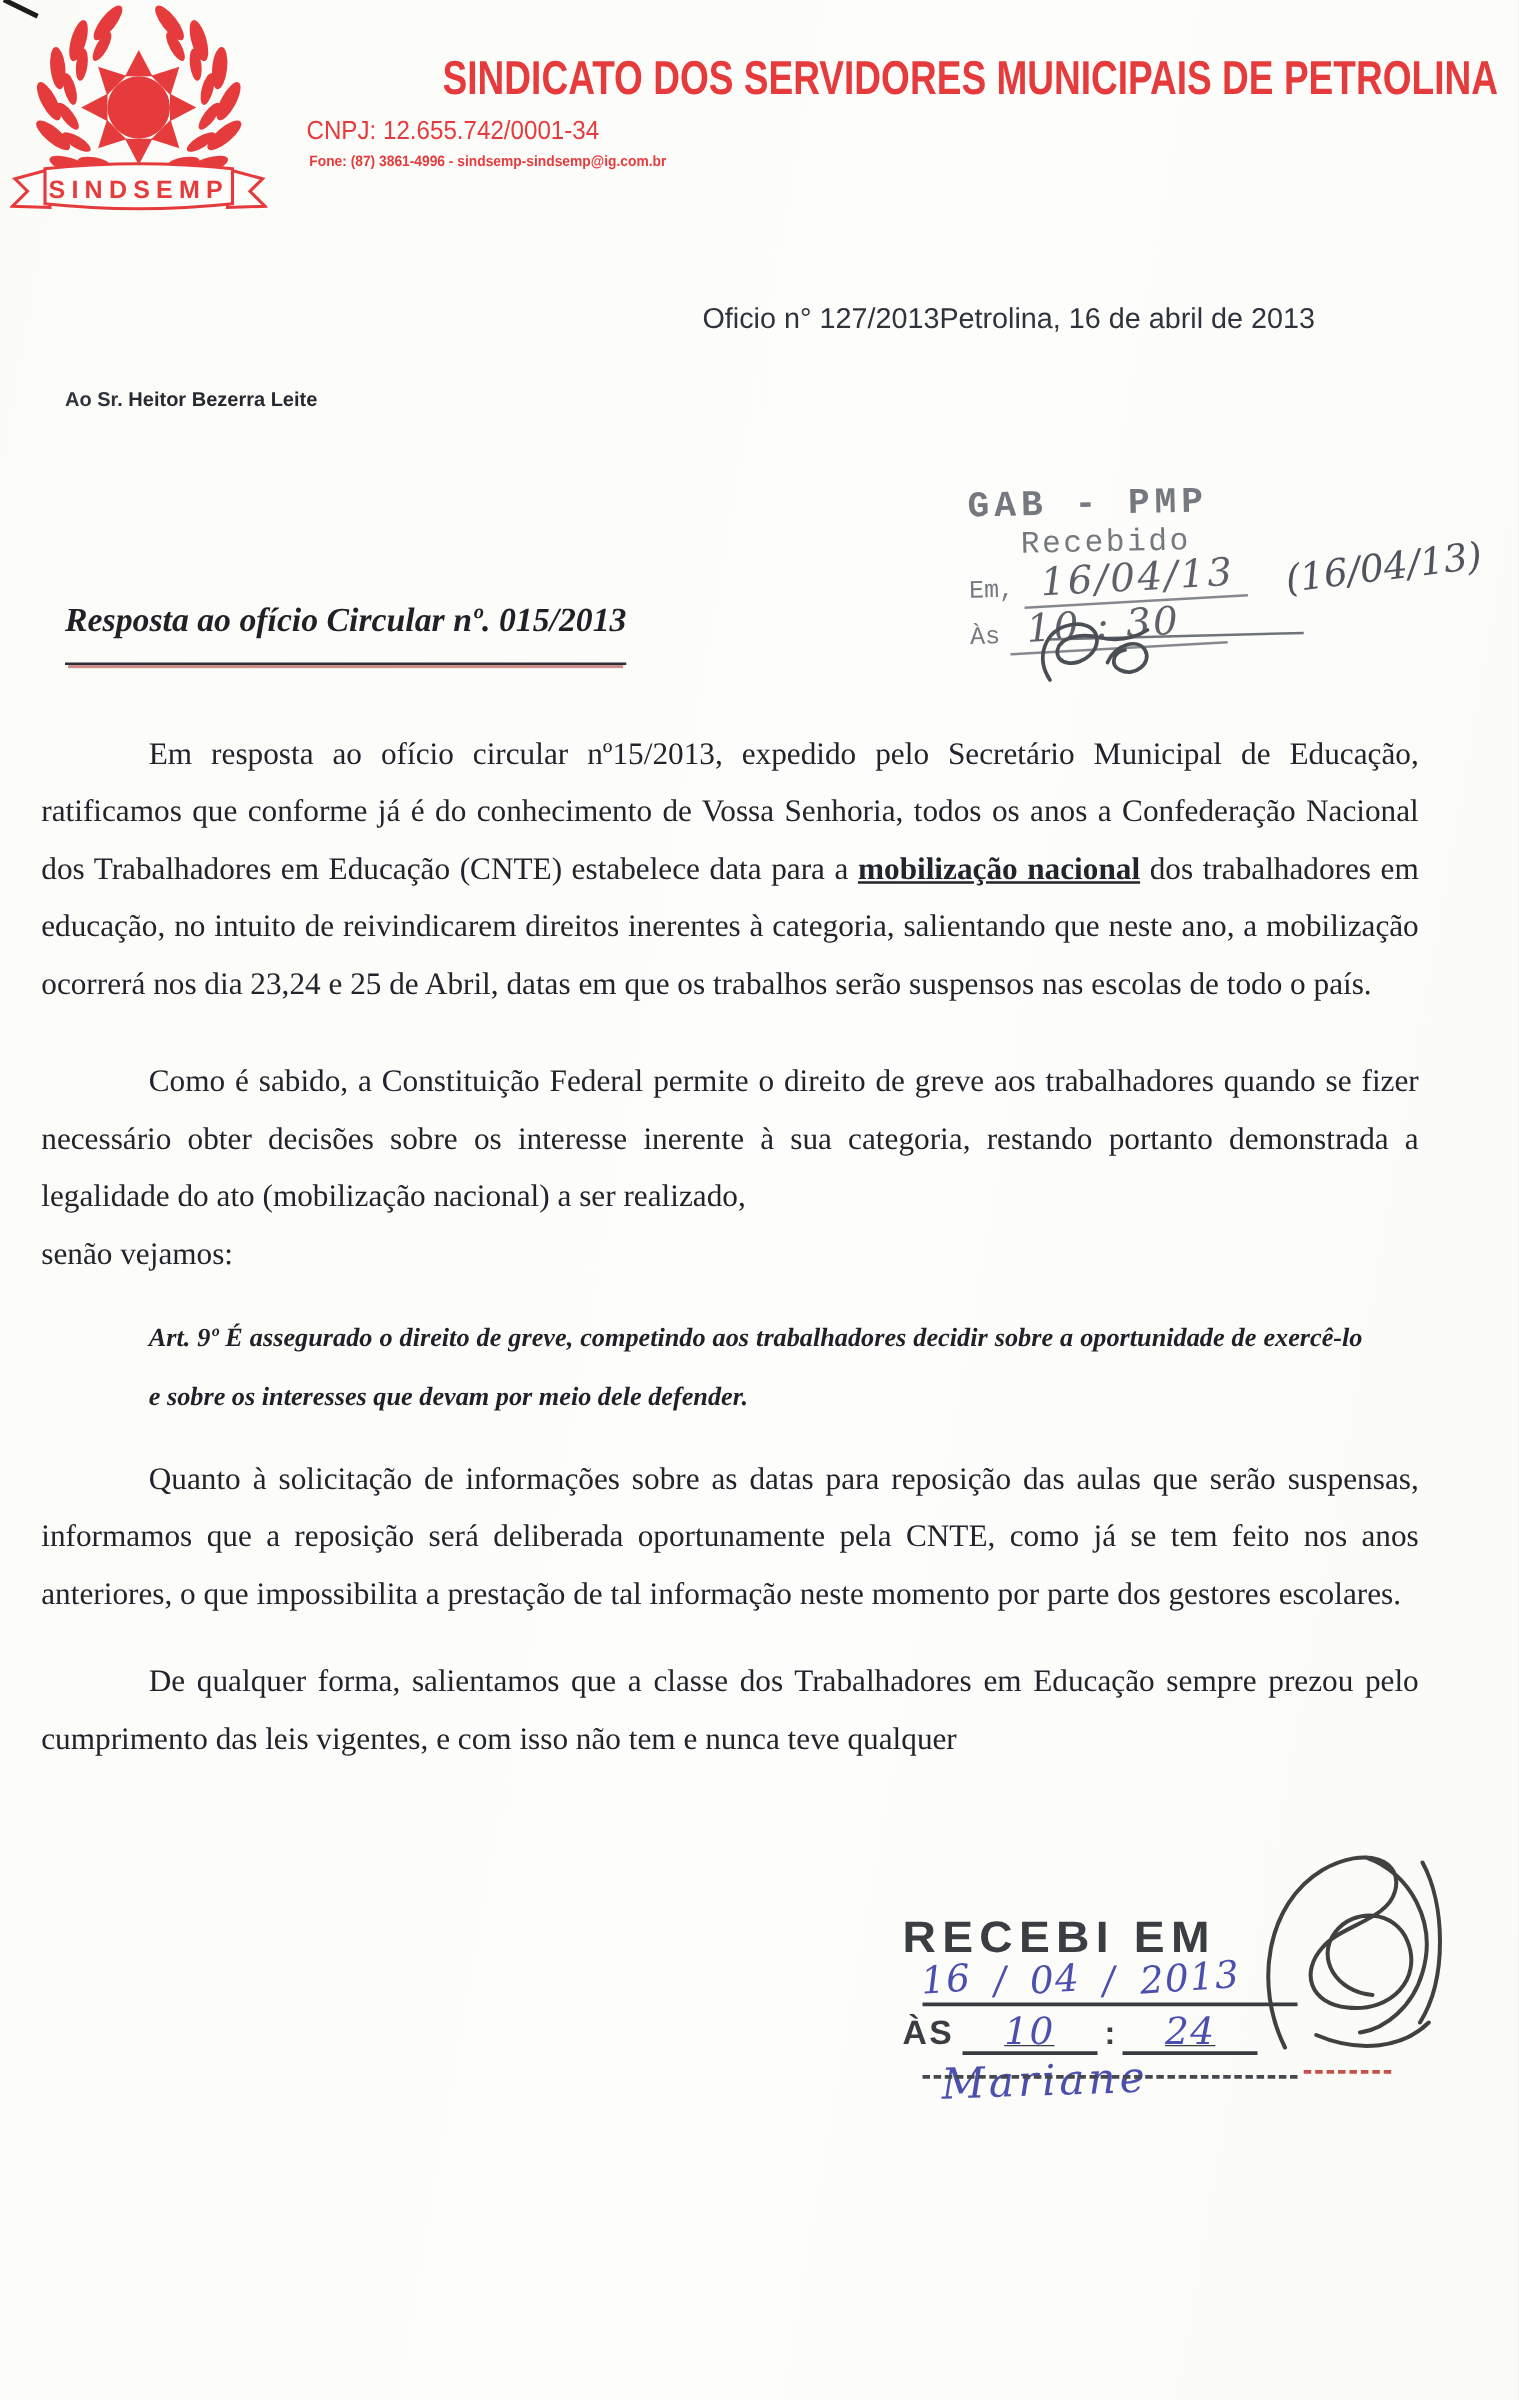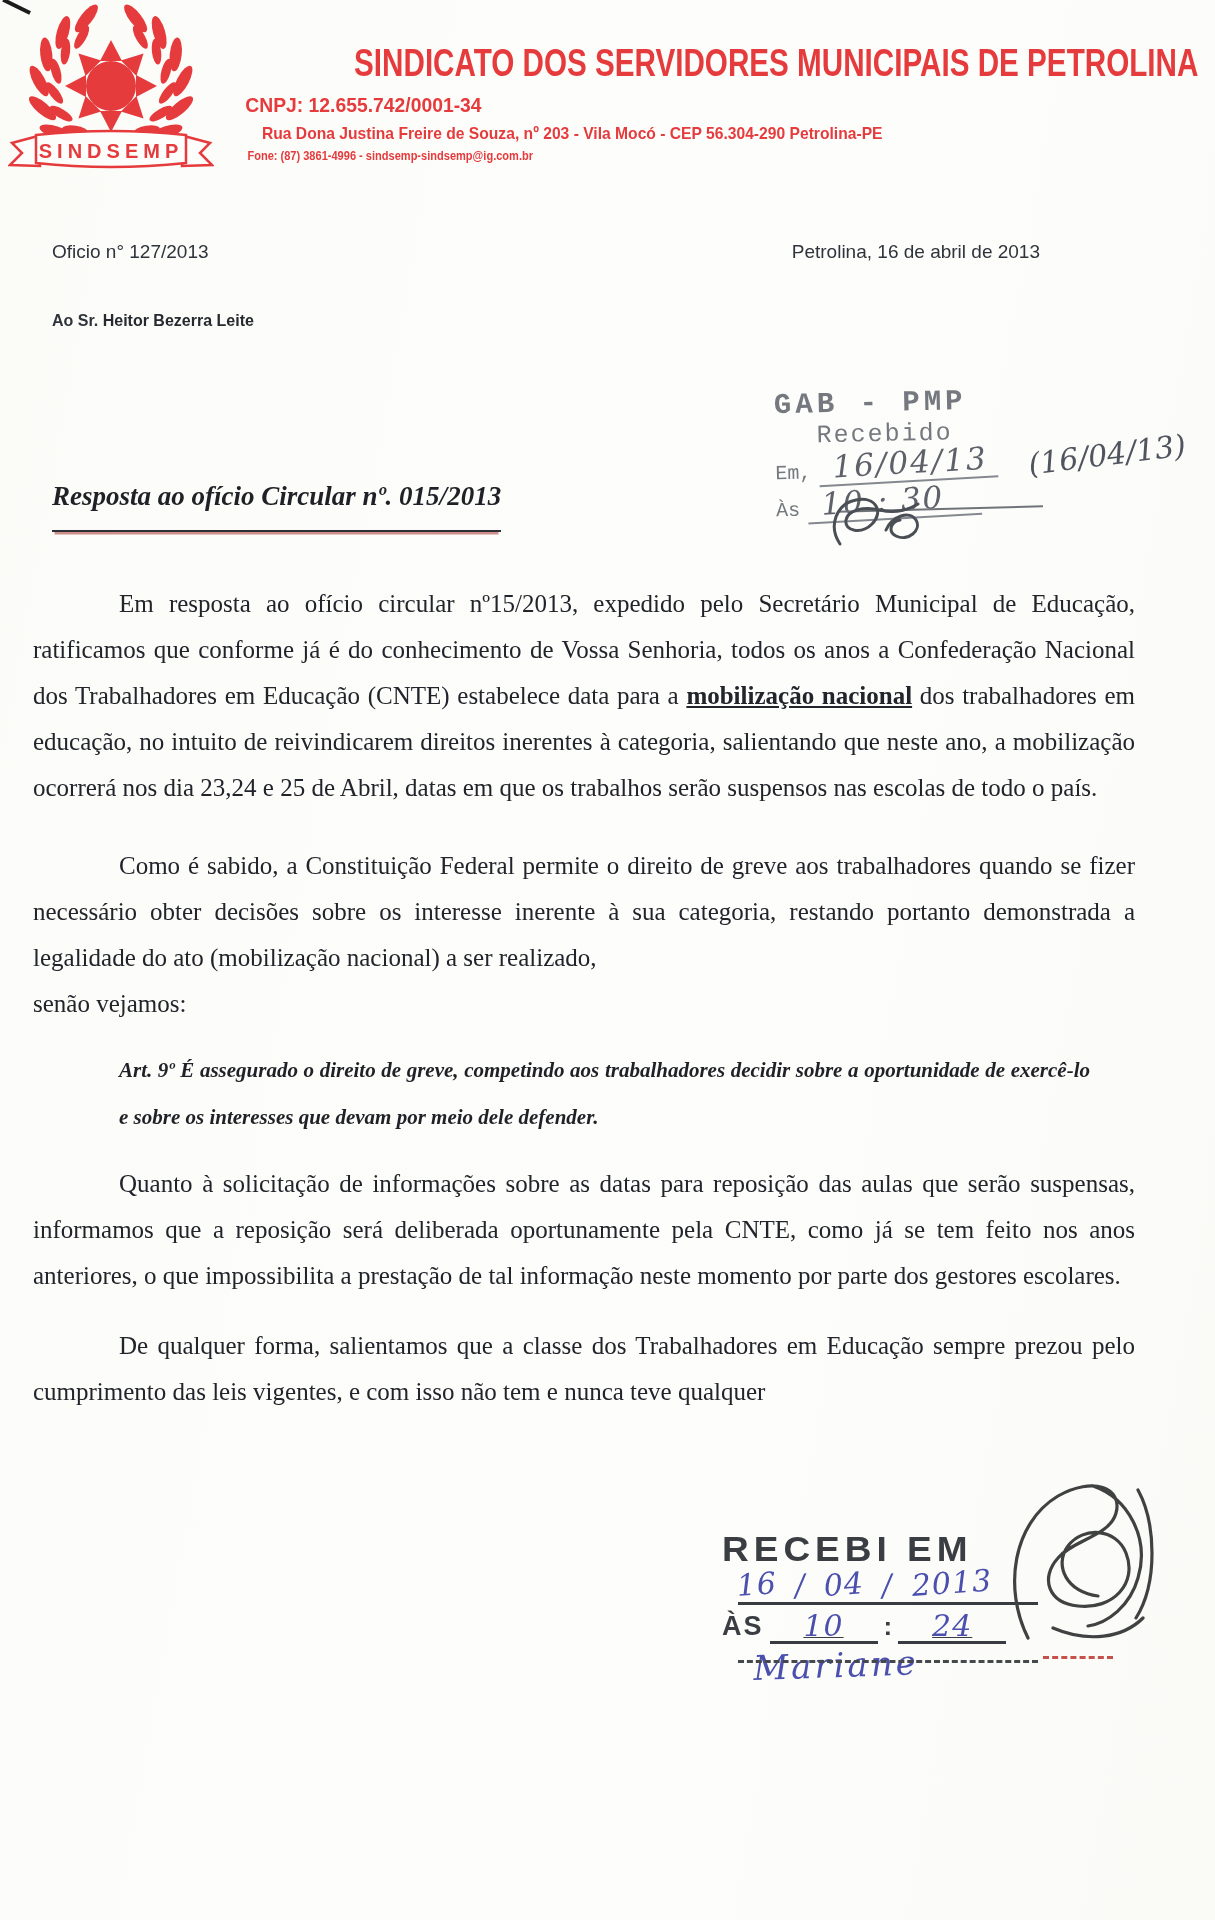--- a/index.html
+++ b/index.html
@@ -9,28 +9,28 @@
     overflow:hidden;font-family:"Liberation Serif",serif;color:#22242b;
   }
   
   .scan-artifact{position:absolute;left:4px;top:-2px;width:30px;height:4px;background:#1c1c1c;
     transform:rotate(26deg);transform-origin:left top;}
   .logo{position:absolute;left:8px;top:2px;width:206px;height:172px;}
   .header-text{position:absolute;left:235px;top:42px;width:910px;
     font-family:"Liberation Sans",sans-serif;color:#e63b3d;}
   .org-title{font-weight:bold;font-size:38px;white-space:nowrap;letter-spacing:0;
     display:inline-block;transform:scaleX(.78);transform-origin:center;}
-  .cnpj{font-weight:bold;font-size:21px;margin-top:8px;}
+  .cnpj{font-weight:normal;font-size:21px;margin-top:8px;}
   .cnpj span,.address span,.phone span{display:inline-block;transform:scaleX(.92);transform-origin:center;white-space:nowrap;}
   .address{font-weight:bold;font-size:17px;margin-top:7px;}
   .phone{font-weight:bold;font-size:12px;margin-top:5px;}
   
-  .meta-row{position:absolute;left:52px;top:241px;width:988px;display:flex;
-    justify-content:space-between;font-family:"Liberation Sans",sans-serif;
-    font-size:19px;color:#2f333b;}
+  .meta-row{position:absolute;left:64px;top:241px;width:988px;display:flex;
+    justify-content:flex-end;font-family:"Liberation Sans",sans-serif;
+    font-size:23px;color:#2f333b;}
   .recipient{position:absolute;left:52px;top:312px;font-family:"Liberation Sans",sans-serif;
     font-size:16px;color:#2f333b;font-weight:bold;}
   .recipient b{color:#26292f;}
   .org-line{position:absolute;left:52px;top:359px;font-family:"Liberation Sans",sans-serif;
     font-size:23px;color:#2f333b;}
   .subject{position:absolute;left:52px;top:481px;font-weight:bold;font-style:italic;
     font-size:27px;color:#1f2126;}
   .subject span{display:inline-block;border-bottom:2.5px solid #2c2f35;padding-bottom:18px;
     box-shadow:0 5px 0 -2.5px rgba(168,52,45,.55);}
   
@@ -140,21 +140,20 @@
       <polygon points="30,134 4,141 14,151 2,163 32,164" fill="#fdfdfb" stroke="#e63b3d" stroke-width="2.5"></polygon>
       <polygon points="176,134 202,141 192,151 204,163 174,164" fill="#fdfdfb" stroke="#e63b3d" stroke-width="2.5"></polygon>
       <path d="M28,133 Q103,125 178,133 L178,161 Q103,169 28,161 Z" fill="#fdfdfb" stroke="#e63b3d" stroke-width="2.5"></path>
       <text x="103" y="156" text-anchor="middle" font-family="Liberation Sans, sans-serif" font-size="20" font-weight="bold" letter-spacing="5" fill="#e63b3d">SINDSEMP</text>
     </g>
   </svg>
 
   <div class="header-text">
     <div class="org-title">SINDICATO DOS SERVIDORES MUNICIPAIS DE PETROLINA</div>
     <div class="cnpj"><span>CNPJ: 12.655.742/0001-34</span></div>
-    <div class="address"><span>Rua Dona Justina Freire de Souza, nº 203 - Vila Mocó - CEP 56.304-290 Petrolina-PE</span></div>
     <div class="phone"><span>Fone: (87) 3861-4996 - sindsemp-sindsemp@ig.com.br</span></div>
   </div>
 
   <div class="meta-row">
     <span>Oficio n° 127/2013</span>
     <span>Petrolina, 16 de abril de 2013</span>
   </div>
   <div class="recipient"><span>Ao Sr. </span><b>Heitor Bezerra Leite</b></div>
 
   <div class="stamp-top">

